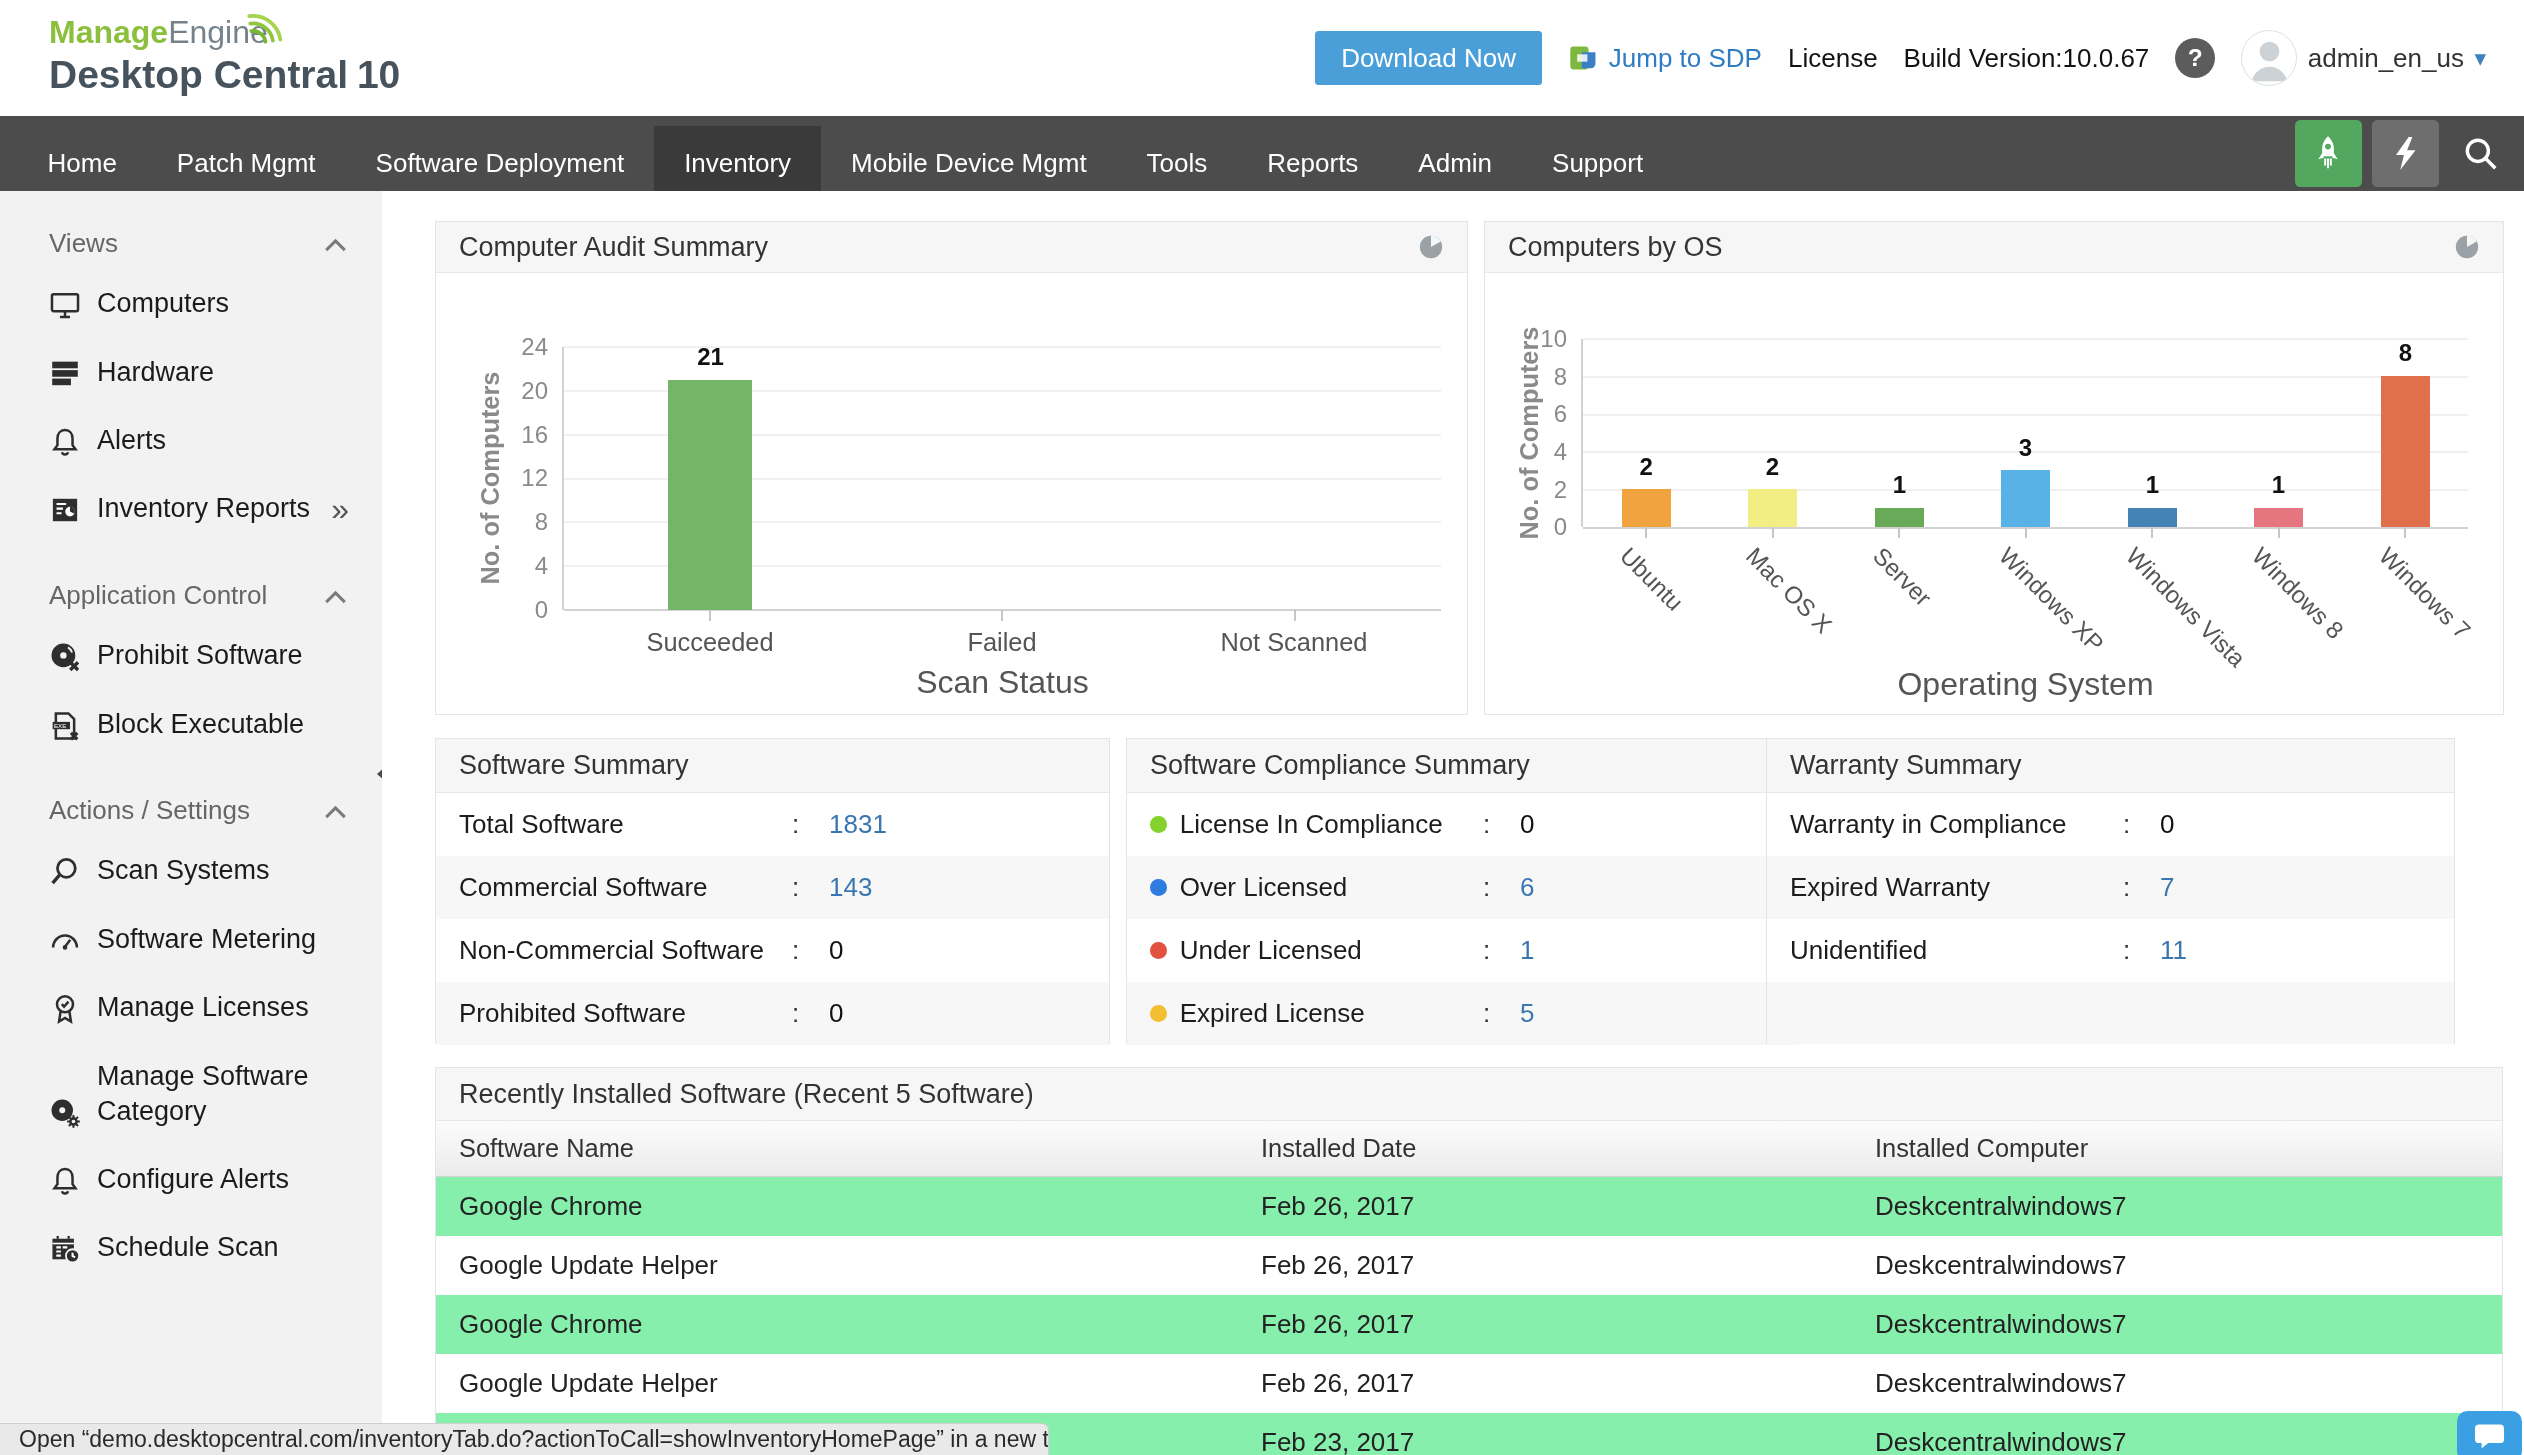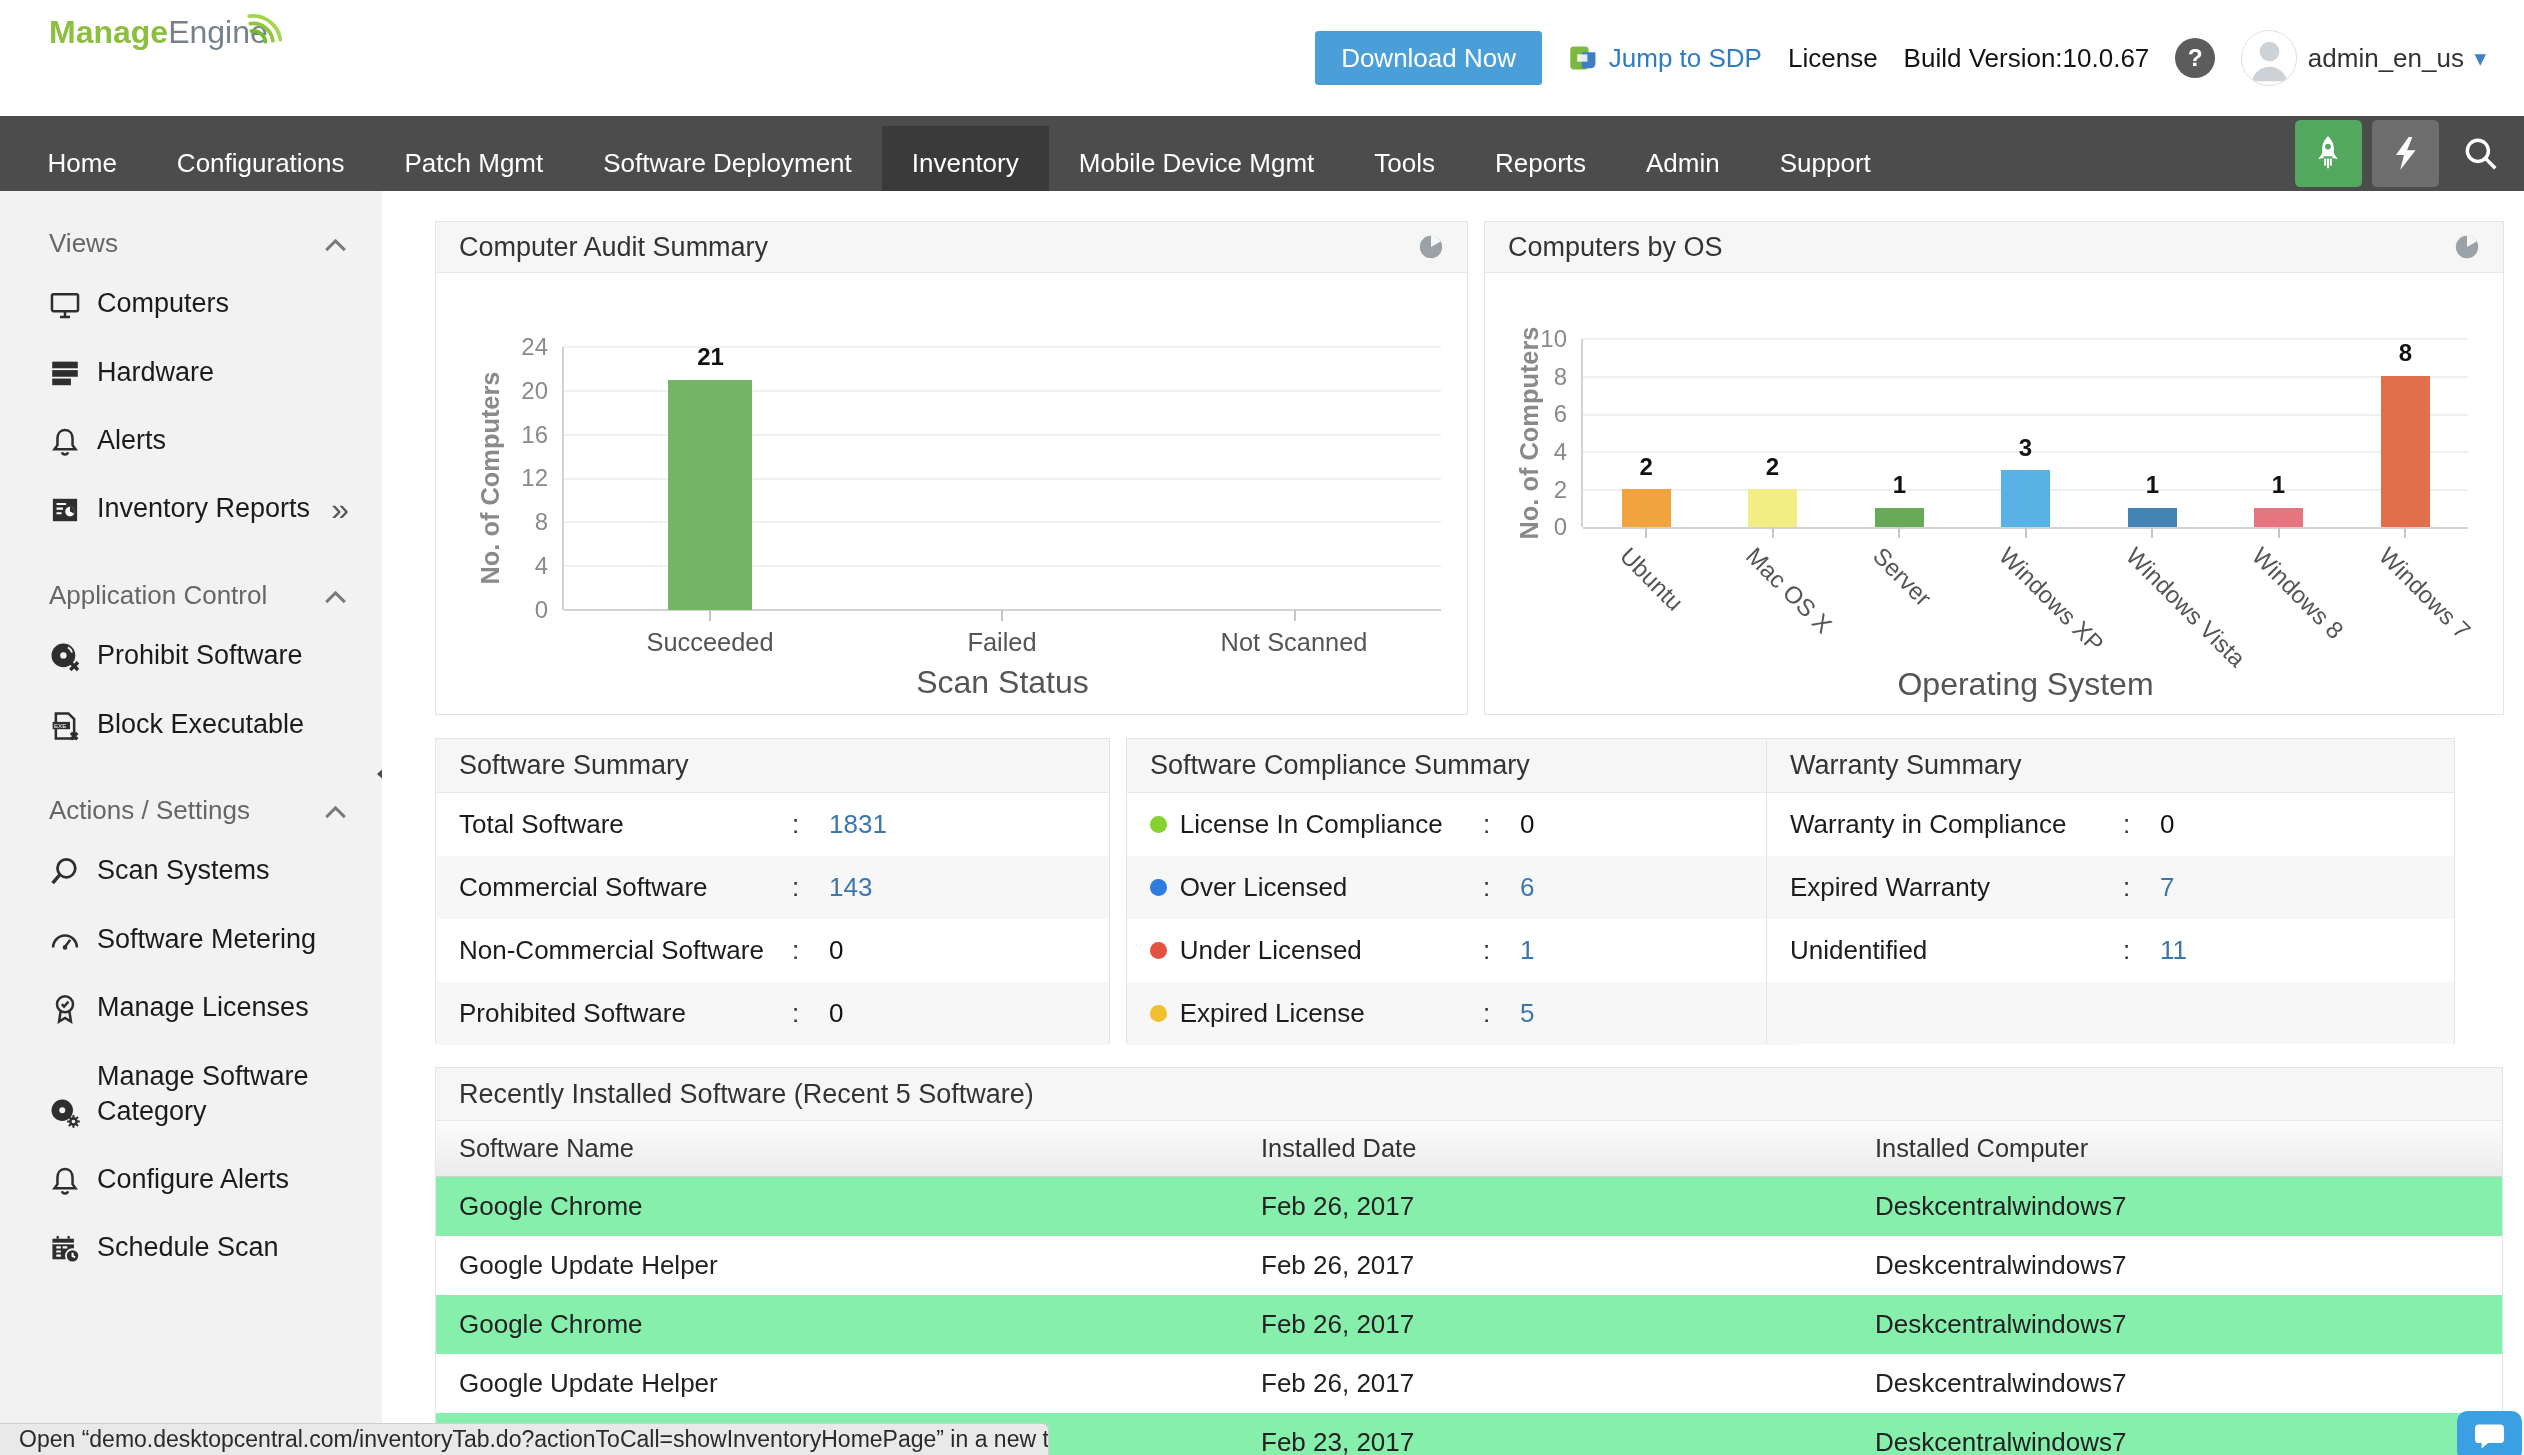--- a/index.html
+++ b/index.html
@@ -108,20 +108,23 @@
 
 <header class="topbar">
   <div class="logo">
     <div class="logo-line1">
       <span class="lg-manage">Manage</span><span class="lg-engine">Engine</span>
       <svg class="logo-swoosh" width="51" height="40" viewBox="0 0 32 32">
         <path d="M4 20 A10 10 0 0 1 14 30" fill="none" stroke="#7ab833" stroke-width="3" stroke-linecap="round"></path>
         <path d="M4 14 A16 16 0 0 1 20 30" fill="none" stroke="#8fc63f" stroke-width="3" stroke-linecap="round"></path>
         <path d="M4 8 A22 22 0 0 1 26 30" fill="none" stroke="#a5d44d" stroke-width="3" stroke-linecap="round"></path>
       </svg>
+    </div>
+    <div class="logo-line2">
+      <span>Desktop Central</span><span class="lg-ver">10</span>
     </div>
   </div>
   <div class="top-right">
     <button class="dl-btn">Download Now</button>
     <span class="sdp">
       <svg width="32" height="32" viewBox="0 0 14 14">
           <rect x="1" y="2" width="8" height="10" rx="1.5" fill="#7cb93e"></rect>
           <path d="M6 4.5h6v5a2 2 0 0 1-2 2H6z" fill="#3b7fc4"></path>
           <rect x="4" y="5.4" width="4.5" height="3.2" fill="#fff" opacity="0.85"></rect>
         </svg>
@@ -139,21 +142,20 @@
       </span>
       <span class="uname">admin_en_us</span>
       <span class="caret">▾</span>
     </span>
   </div>
 </header>
 
 <nav class="nav">
   <div class="nav-items" id="nav-items">
       <div class="nav-item">Home</div>
-      <div class="nav-item">Configurations</div>
       <div class="nav-item">Patch Mgmt</div>
       <div class="nav-item">Software Deployment</div>
       <div class="nav-item active">Inventory</div>
       <div class="nav-item">Mobile Device Mgmt</div>
       <div class="nav-item">Tools</div>
       <div class="nav-item">Reports</div>
       <div class="nav-item">Admin</div>
       <div class="nav-item">Support</div>
     </div>
   <div class="nav-right">

